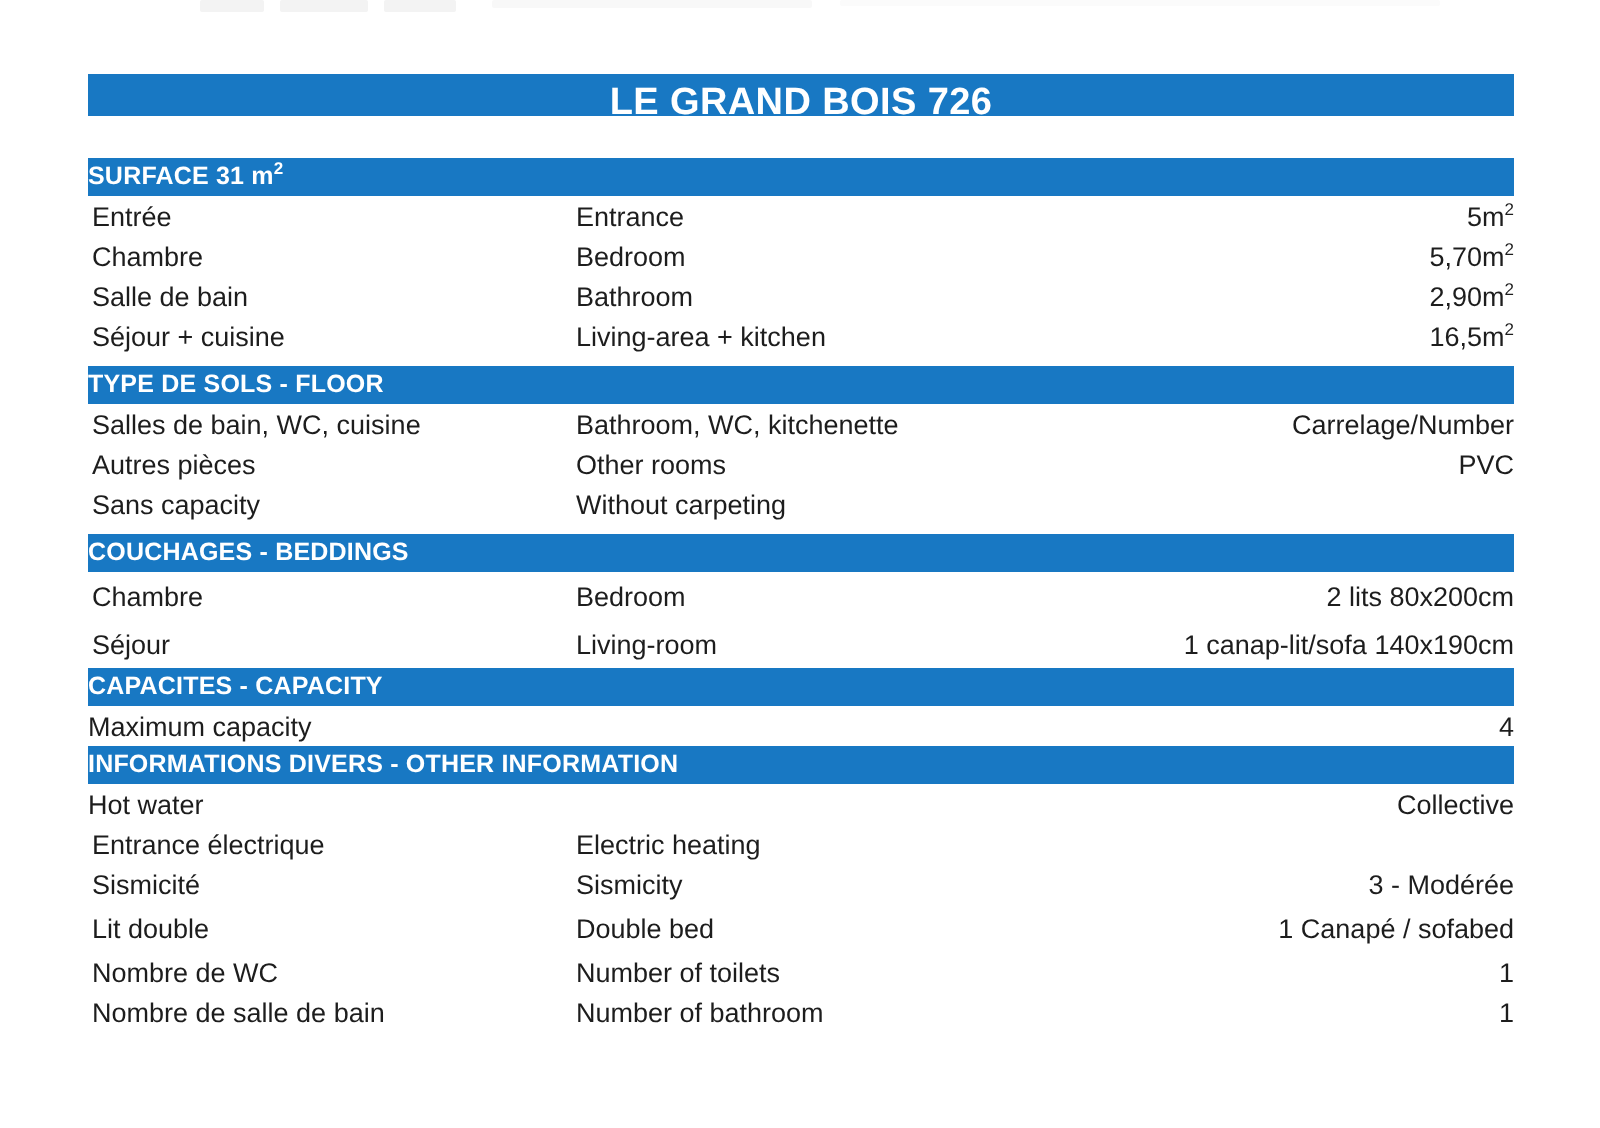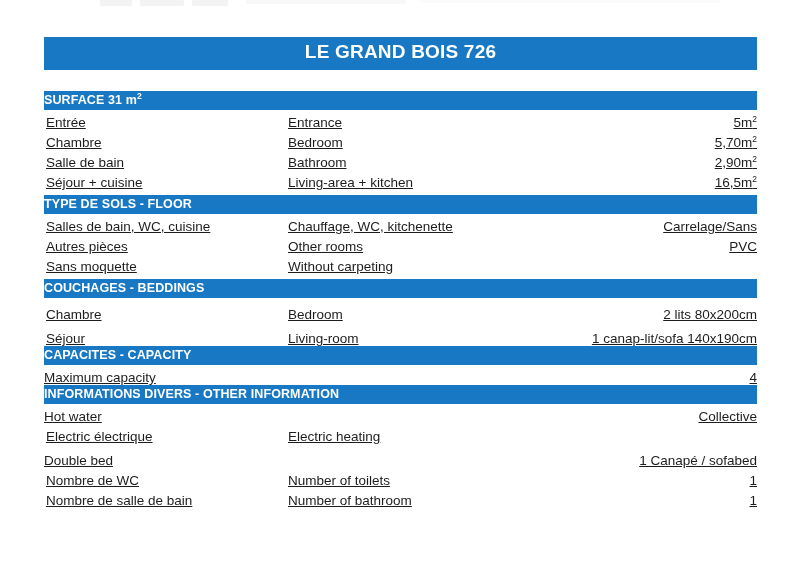--- a/index.html
+++ b/index.html
@@ -16,36 +16,36 @@
   .remnant i{position:absolute;top:0;height:6px;background:#f3f3f3;border-radius:1px;}
   .remnant i.r1{left:100px;width:32px;}
   .remnant i.r2{left:140px;width:44px;}
   .remnant i.r3{left:192px;width:36px;}
   .remnant i.r4{left:246px;width:160px;height:4px;background:#f8f8f8;}
   .remnant i.r5{left:420px;width:300px;height:3px;background:#fbfbfb;}
 
   .content{position:absolute;left:44px;top:0;width:713px;}
 
   .title-bar{
-    margin-top:37px;height:33px;line-height:30px;
+    margin-top:37px;height:21px;line-height:30px;
     background:var(--accent,#1878c3);
     color:#ffffff;text-align:center;
     font-weight:bold;font-size:19px;letter-spacing:.2px;
   }
   .spacer{height:21px;}
 
   .bar{
     height:19px;line-height:19px;
     background:var(--accent,#1878c3);
     color:#ffffff;text-align:left;
     font-weight:bold;font-size:12.5px;letter-spacing:.1px;
   }
   .row{
-    display:flex;align-items:flex-end;
-    height:20px;font-size:13.5px;text-decoration:underline;
+    display:flex;align-items:center;
+    height:20px;font-size:13.5px;
   }
   .row.tall{height:24px;}
   .gap5{height:5px;}
   .c-fr{width:242px;padding-left:2px;white-space:nowrap;}
   .c-en{flex:1;white-space:nowrap;}
   .c-val{text-align:right;white-space:nowrap;}
   .sup{font-size:8.5px;vertical-align:super;line-height:0;}
   .bar .sup{color:#ffffff;}
 </style>
 </head>
@@ -84,30 +84,30 @@
     <div class="row">
       <span class="c-fr">Séjour + cuisine</span>
       <span class="c-en">Living-area + kitchen</span>
       <span class="c-val"><span>16,5m</span><span class="sup">2</span></span>
     </div>
     <div class="gap5"></div>
 
     <div class="bar"><span>TYPE DE SOLS - FLOOR</span></div>
     <div class="row">
       <span class="c-fr">Salles de bain, WC, cuisine</span>
-      <span class="c-en">Chauffage, WC, kitchenette</span>
-      <span class="c-val"><span>Carrelage/Sans</span></span>
+      <span class="c-en">Bathroom, WC, kitchenette</span>
+      <span class="c-val"><span>Carrelage/Number</span></span>
     </div>
     <div class="row">
       <span class="c-fr">Autres pièces</span>
       <span class="c-en">Other rooms</span>
       <span class="c-val"><span>PVC</span></span>
     </div>
     <div class="row">
-      <span class="c-fr">Sans moquette</span>
+      <span class="c-fr">Sans capacity</span>
       <span class="c-en">Without carpeting</span>
       <span class="c-val"><span></span></span>
     </div>
     <div class="gap5"></div>
 
     <div class="bar"><span>COUCHAGES - BEDDINGS</span></div>
     <div class="row tall">
       <span class="c-fr">Chambre</span>
       <span class="c-en">Bedroom</span>
       <span class="c-val"><span>2 lits 80x200cm</span></span>
@@ -123,25 +123,31 @@
       <span class="c-en">Maximum capacity</span>
       <span class="c-val"><span>4</span></span>
     </div>
 
     <div class="bar"><span>INFORMATIONS DIVERS - OTHER INFORMATION</span></div>
     <div class="row">
       <span class="c-en">Hot water</span>
       <span class="c-val"><span>Collective</span></span>
     </div>
     <div class="row">
-      <span class="c-fr">Electric électrique</span>
+      <span class="c-fr">Entrance électrique</span>
       <span class="c-en">Electric heating</span>
       <span class="c-val"><span></span></span>
     </div>
+    <div class="row">
+      <span class="c-fr">Sismicité</span>
+      <span class="c-en">Sismicity</span>
+      <span class="c-val"><span>3 - Modérée</span></span>
+    </div>
     <div class="row tall">
+      <span class="c-fr">Lit double</span>
       <span class="c-en">Double bed</span>
       <span class="c-val"><span>1 Canapé / sofabed</span></span>
     </div>
     <div class="row">
       <span class="c-fr">Nombre de WC</span>
       <span class="c-en">Number of toilets</span>
       <span class="c-val"><span>1</span></span>
     </div>
     <div class="row">
       <span class="c-fr">Nombre de salle de bain</span>

